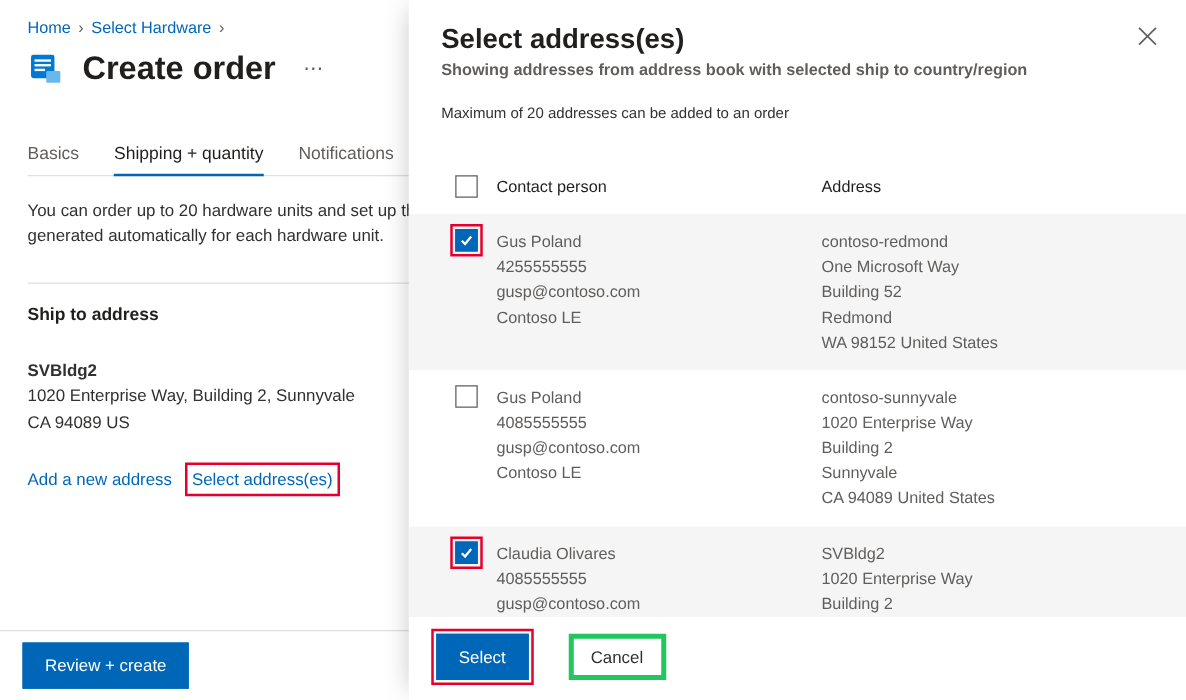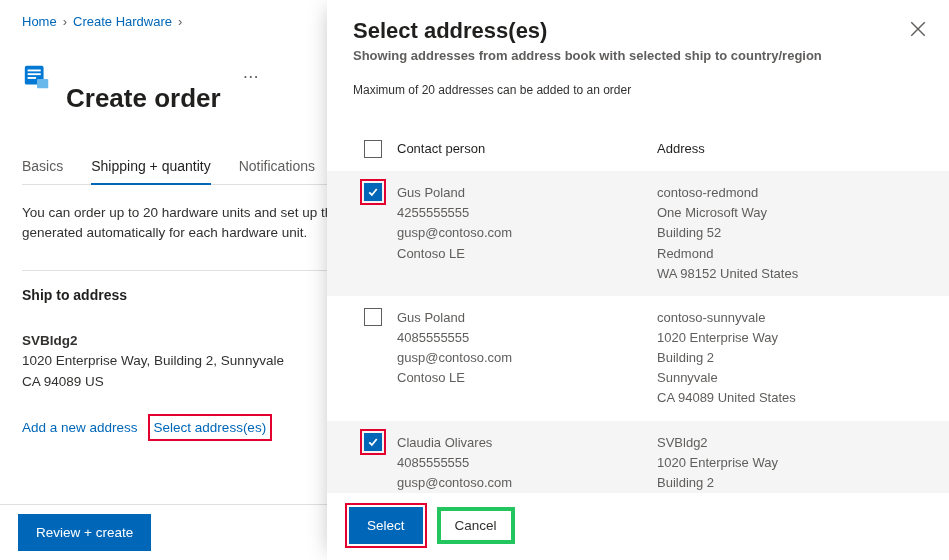--- a/index.html
+++ b/index.html
@@ -10,21 +10,21 @@
       position: absolute;
       left: 0; top: 0; right: 0; bottom: 0;
       padding: 14px 22px;
     }
     .breadcrumb { font-size: 13px; color: #605e5c; display: flex; align-items: center; gap: 6px; }
     .breadcrumb a { color: #0067b8; text-decoration: none; }
     .breadcrumb .chev { color: #605e5c; }
     .title-row { display: flex; align-items: center; gap: 14px; margin-top: 10px; }
     .order-icon { width: 30px; height: 30px; position: relative; }
     .order-icon svg { width: 100%; height: 100%; }
-    .page-title { font-size: 26px; font-weight: 600; color: #201f1e; margin-top: 44px; }
+    .page-title { font-size: 26px; font-weight: 600; color: #201f1e; }
     .more { color: #605e5c; font-size: 16px; padding: 0 8px; }
 
     .tabs { display: flex; gap: 28px; margin-top: 36px; border-bottom: 1px solid #e1dfdd; }
     .tab { font-size: 14px; color: #605e5c; padding: 8px 0 10px 0; position: relative; }
     .tab.active { color: #201f1e; font-weight: 400; }
     .tab.active::after { content: ""; position: absolute; left: 0; right: 0; bottom: -1px; height: 2px; background: #0067b8; }
 
     .description { margin-top: 18px; font-size: 13.5px; color: #323130; line-height: 1.45; }
 
     .section-header { margin-top: 28px; border-top: 1px solid #e1dfdd; padding-top: 16px; font-size: 14px; font-weight: 600; color: #201f1e; }
@@ -75,32 +75,32 @@
     .trow.alt { background: #f5f5f5; }
 
     .chk {
       width: 18px; height: 18px; border: 1px solid #605e5c; background: #fff;
       display: inline-flex; align-items: center; justify-content: center;
     }
     .chk.checked { background: #0067b8; border-color: #0067b8; color: #fff; }
     .chk svg { width: 12px; height: 12px; }
     .chk-hl { outline: 2px solid #e3002f; outline-offset: 2px; }
 
-    .panel-footer { padding: 14px 30px 16px 22px; display: flex; gap: 14px; }
+    .panel-footer { padding: 14px 30px 16px 22px; display: flex; gap: 32px; }
     .btn-hl { outline: 2px solid #e3002f; outline-offset: 2px; }
   </style>
 </head>
 <body>
 
 <div class="page">
 
   <div class="breadcrumb">
     <a href="#">Home</a>
     <span class="chev">›</span>
-    <a href="#">Create Hardware</a>
+    <a href="#">Select Hardware</a>
     <span class="chev">›</span>
   </div>
 
   <div class="title-row">
     <span class="order-icon">
       <svg viewBox="0 0 32 32">
         <rect x="3" y="4" width="20" height="20" rx="2" fill="#0078d4"></rect>
         <rect x="6" y="8" width="14" height="2" fill="#fff"></rect>
         <rect x="6" y="12" width="14" height="2" fill="#fff"></rect>
         <rect x="6" y="16" width="9" height="2" fill="#fff"></rect>

